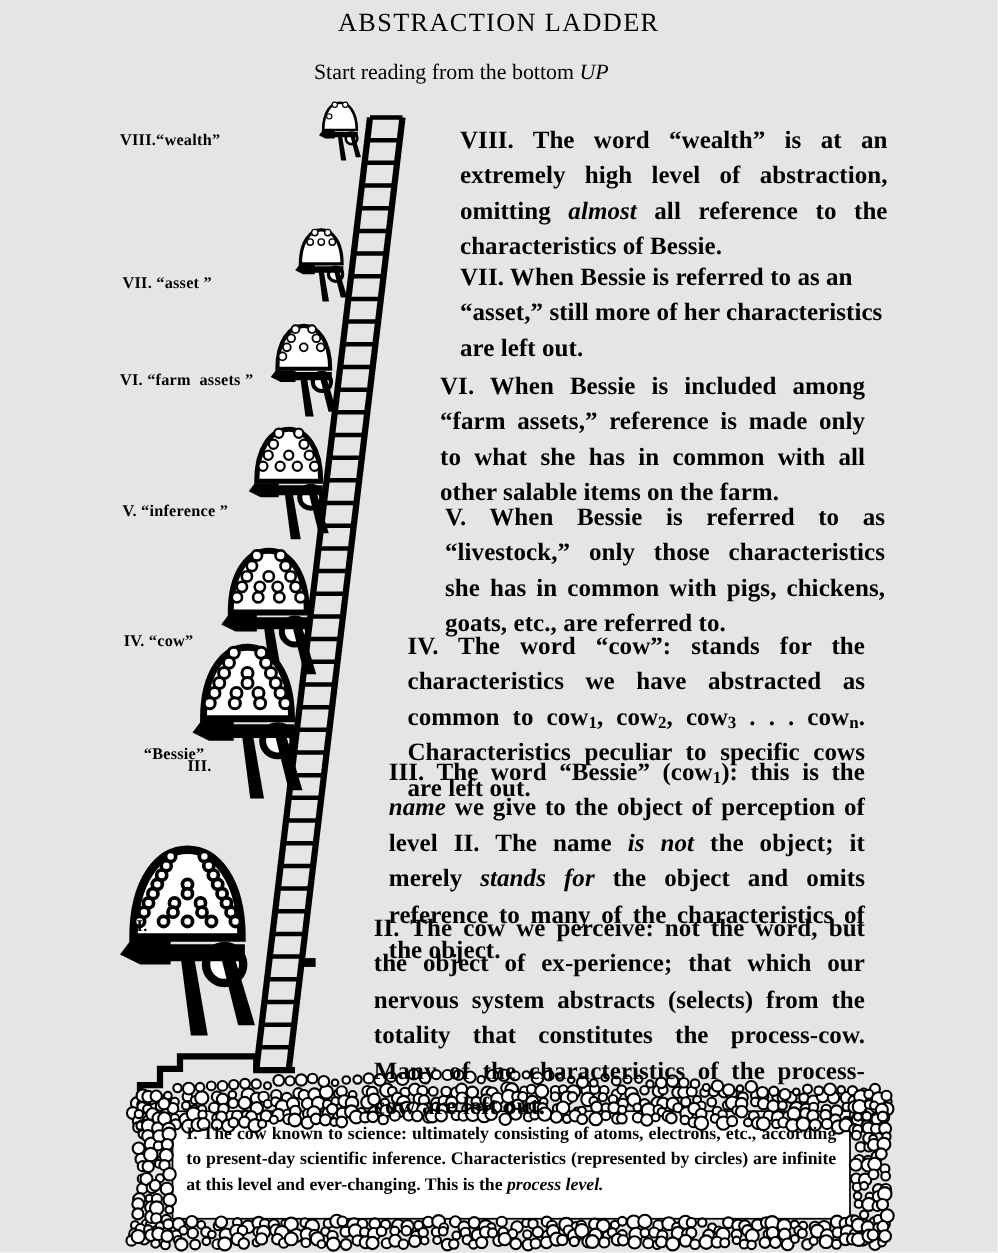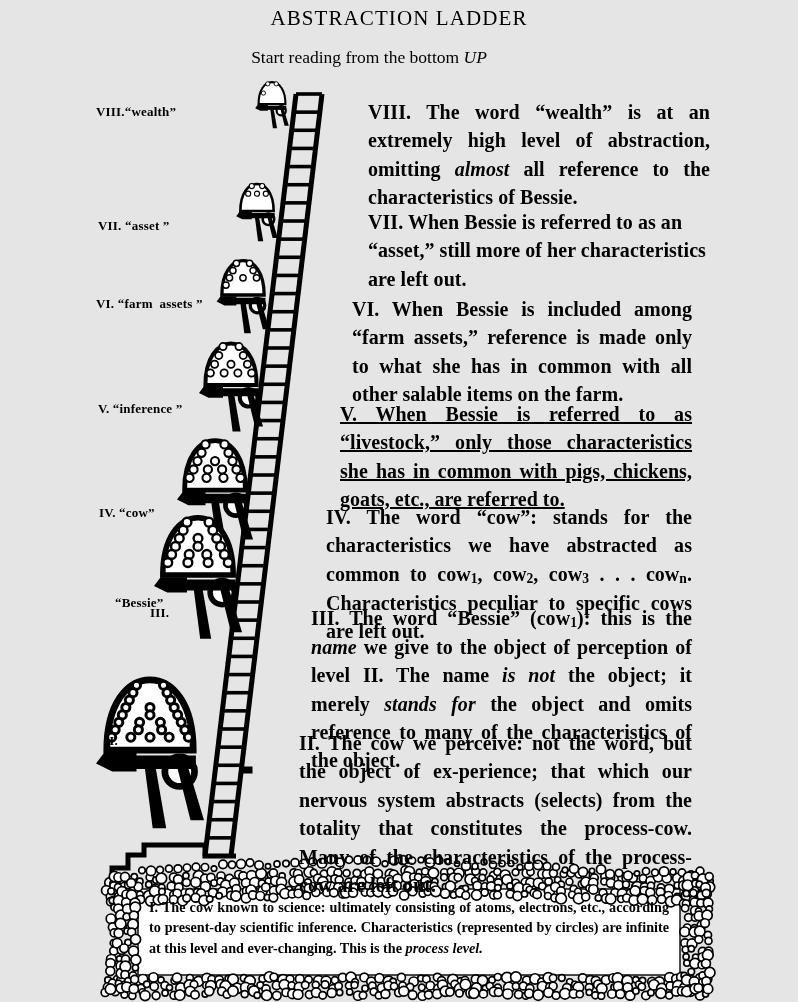--- a/index.html
+++ b/index.html
@@ -1013,21 +1013,21 @@
       <div class="rung-label" style="left: 99px; top: 505px;">IV. “cow”</div>
       <div class="rung-label" style="left: 104px; top: 605px; margin-left: 46px;">III.</div>
       <div class="rung-label" style="left: 115px; top: 595px;">“Bessie”</div>
       <div class="rung-label" style="left: 104px; top: 733px;">II.</div>
     </div>
 
   <div id="paragraphs">
       <div class="para" style="left: 368px; top: 98px; width: 342px;">VIII. The word “wealth” is at an extremely high level of abstraction, omitting <i>almost</i> all reference to the characteristics of Bessie.</div>
       <div class="para flush" style="left: 368px; top: 208px; width: 345px;">VII. When Bessie is referred to as an “asset,” still more of her characteristics are left out.</div>
       <div class="para" style="left: 352px; top: 295px; width: 340px;">VI. When Bessie is included among “farm assets,” reference is made only to what she has in common with all other salable items on the farm.</div>
-      <div class="para" style="left: 340px; top: 400px; width: 352px; text-decoration: underline;">V. When Bessie is referred to as “livestock,” only those characteristics she has in common with pigs, chickens, goats, etc., are referred to.</div>
+      <div class="para" style="left: 356px; top: 400px; width: 352px;">V. When Bessie is referred to as “livestock,” only those characteristics she has in common with pigs, chickens, goats, etc., are referred to.</div>
       <div class="para" style="left: 326px; top: 503px; width: 366px;">IV. The word “cow”: stands for the characteristics we have abstracted as common to cow<sub>1</sub>, cow<sub>2</sub>, cow<sub>3</sub> . . . cow<sub>n</sub>. Characteristics peculiar to specific cows are left out.</div>
       <div class="para" style="left: 311px; top: 604px; width: 381px;">III. The word “Bessie” (cow<sub>1</sub>): this is the <i>name</i> we give to the object of perception of level II. The name <i>is not</i> the object; it merely <i>stands for</i> the object and omits reference to many of the characteristics of the object.</div>
       <div class="para" style="left: 299px; top: 729px; width: 393px;">II. The cow we perceive: not the word, but the object of ex-perience; that which our nervous system abstracts (selects) from the totality that constitutes the process-cow. Many of the characteristics of the process-cow are left out.</div>
     </div>
 
   <div id="process-box">
     <div id="process-text">I. The cow known to science: ultimately consisting of atoms, electrons, etc., according to present-day scientific inference. Characteristics (represented by circles) are infinite at this level and ever-changing. This is the <i>process level.</i></div>
   </div>
 
 </div>

